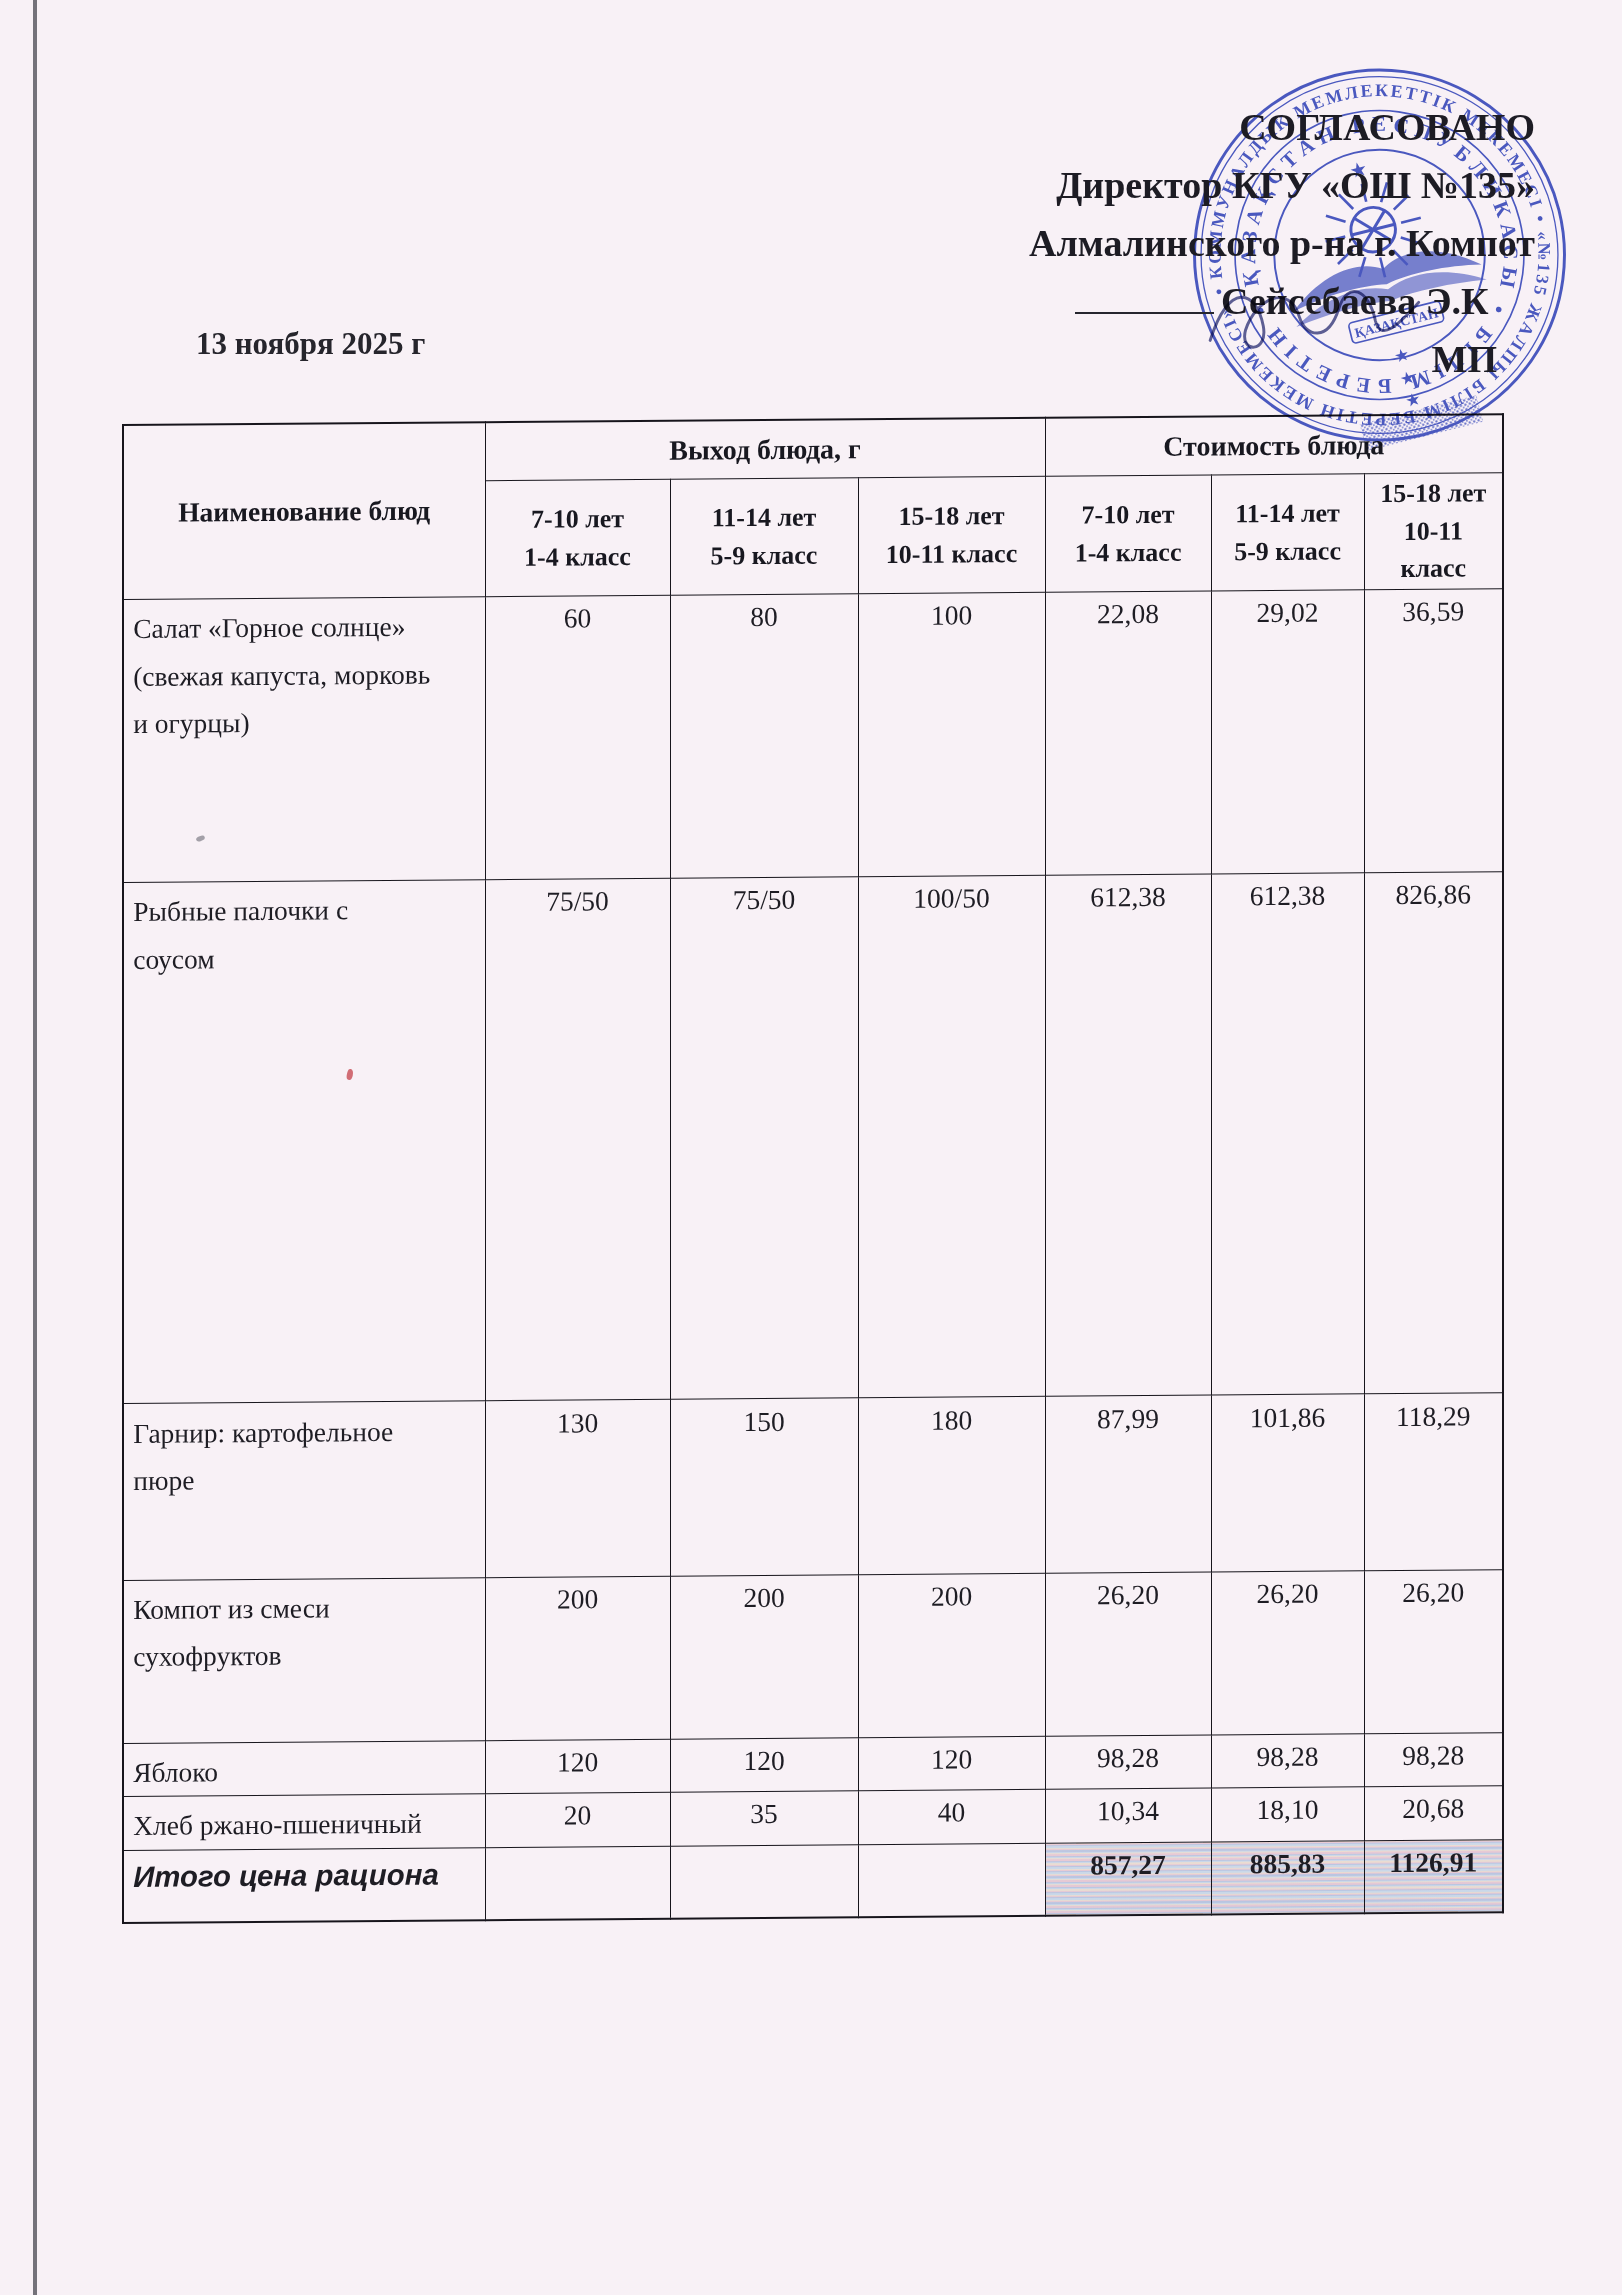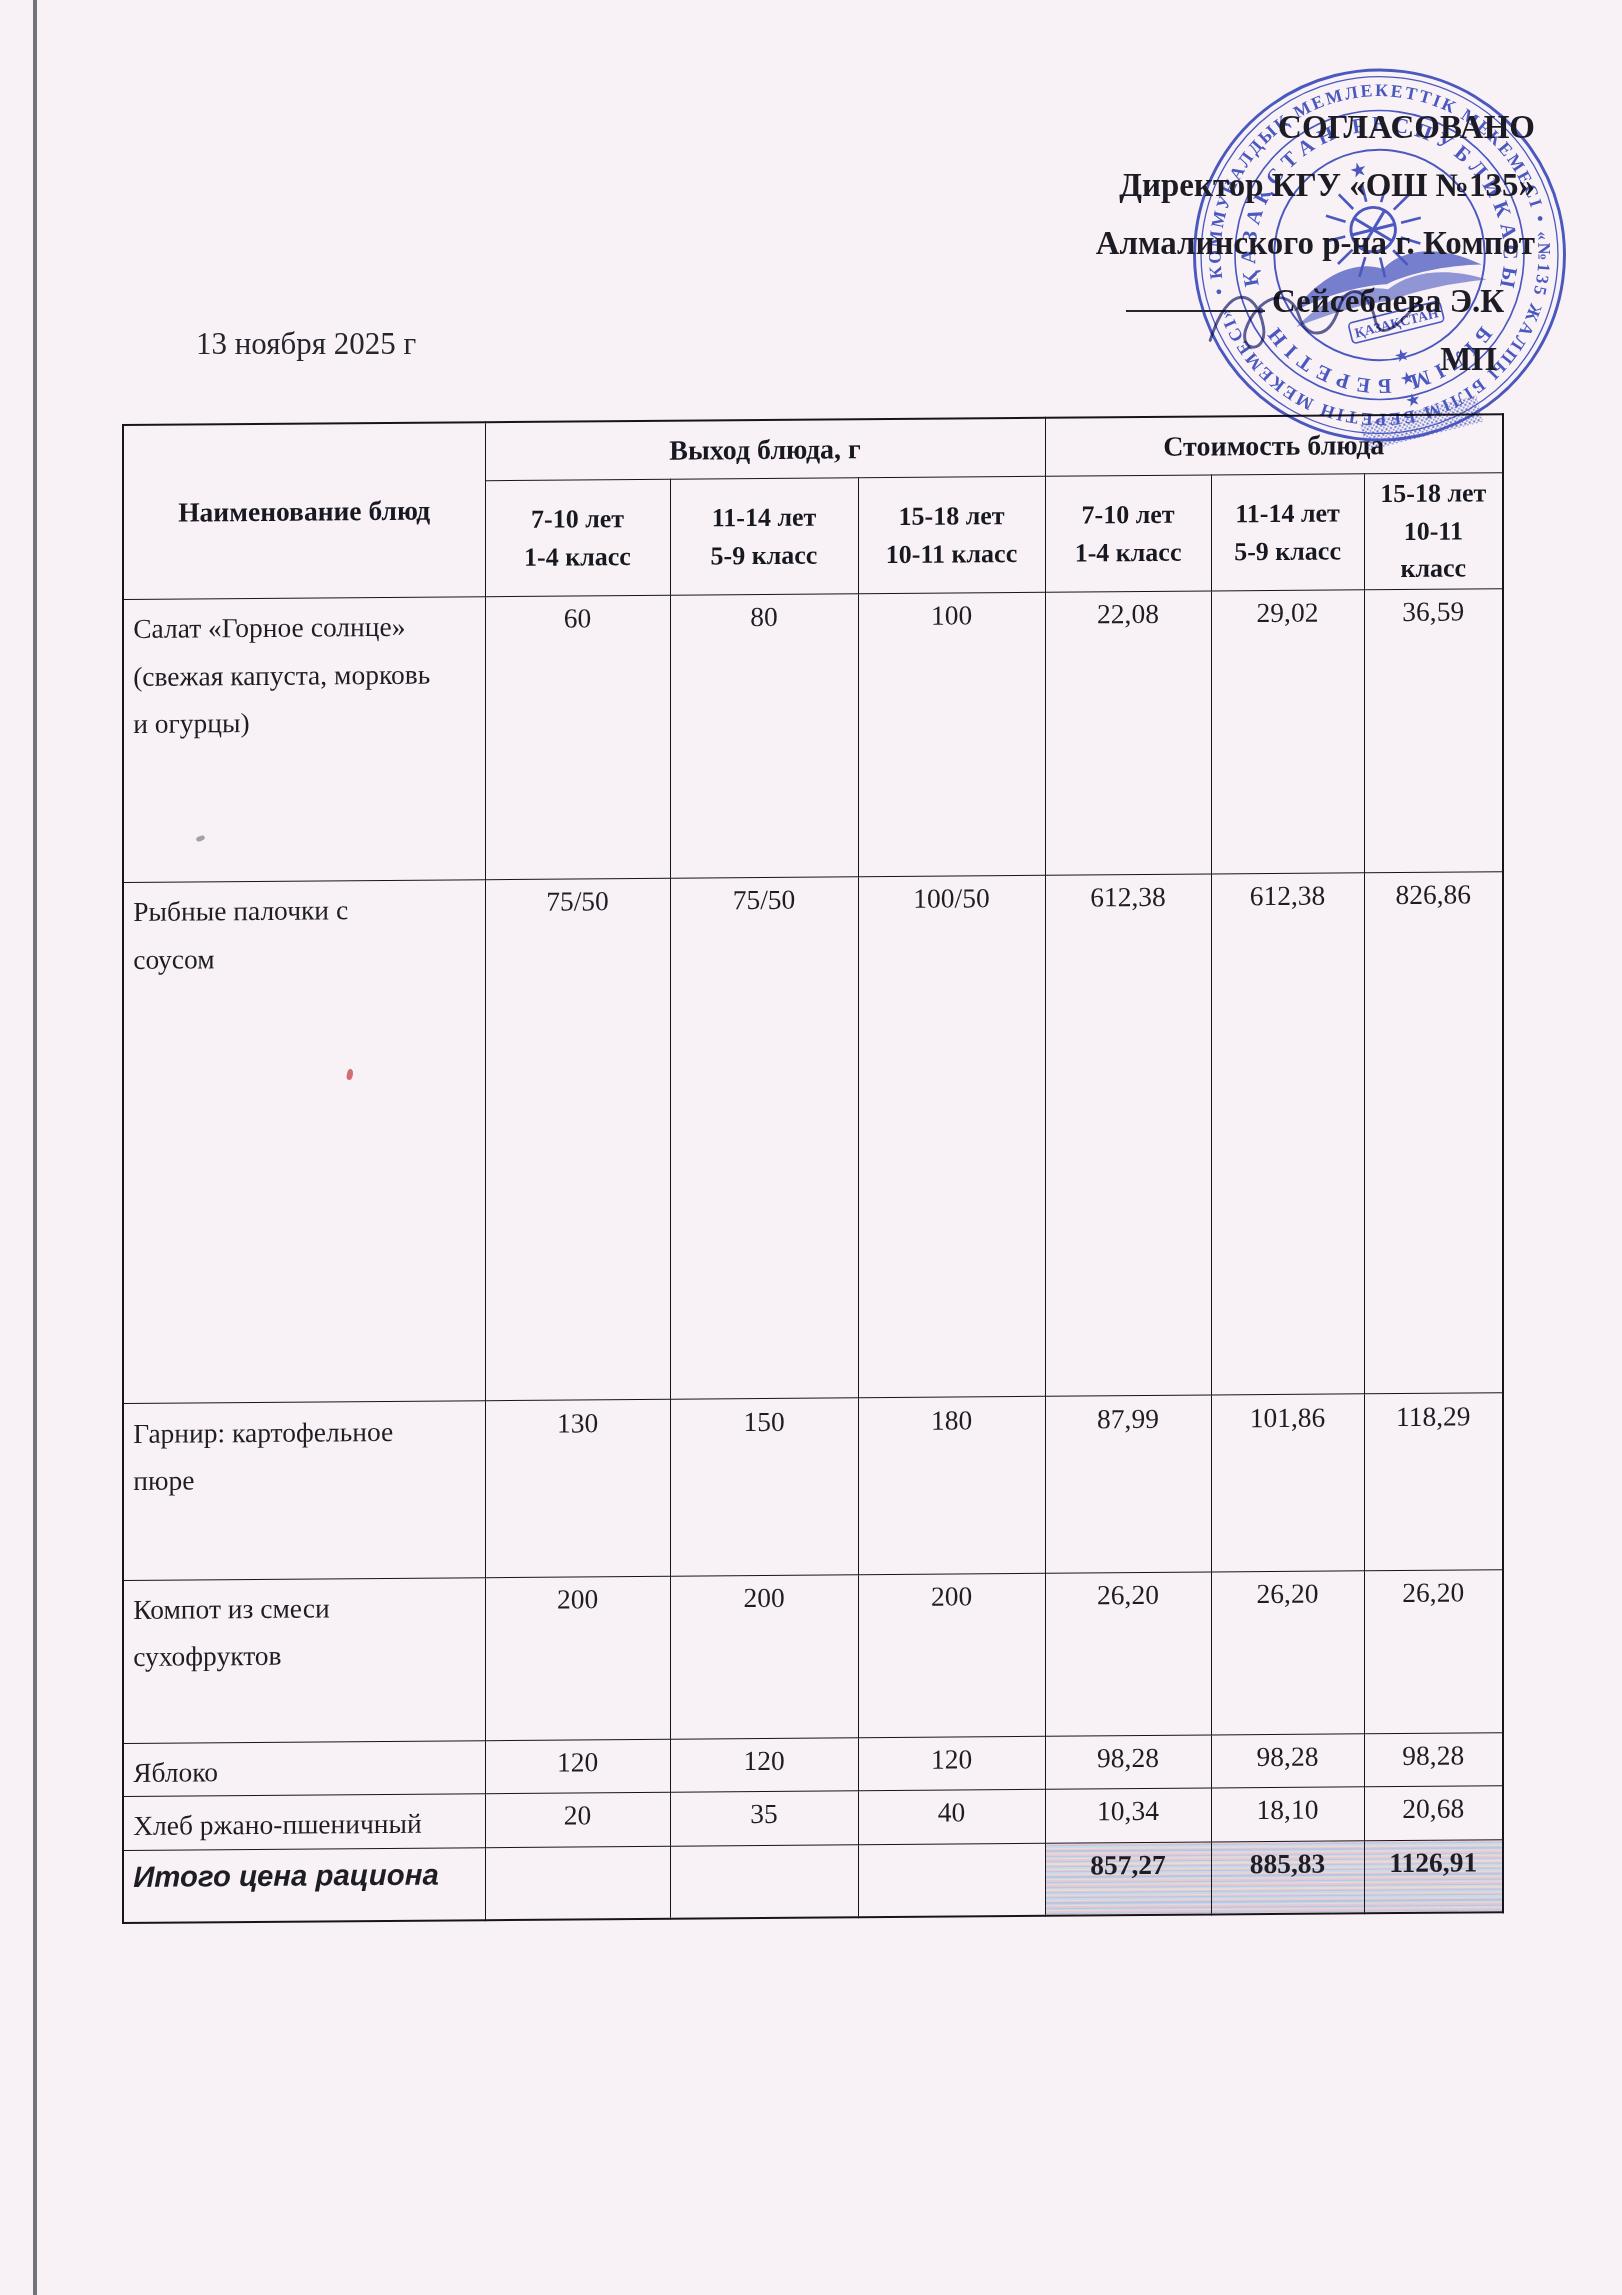--- a/index.html
+++ b/index.html
@@ -21,33 +21,33 @@
     background:#c4404a;opacity:.75;border-radius:40% 60% 50% 50%;transform:rotate(14deg);
   }
   .speck-gray{
     position:absolute;left:196px;top:836px;width:9.2px;height:5.2px;
     background:#6a6a74;opacity:.6;border-radius:50%;transform:rotate(-20deg);
   }
 
   
   .approval{
     position:absolute;top:98px;right:88px;z-index:3;
-    text-align:right;font-weight:bold;font-size:33px;line-height:58px;
+    text-align:right;font-weight:bold;font-size:38px;line-height:58px;
     color:#1d1c24;white-space:nowrap;
   }
   .sig-row{display:flex;align-items:baseline;justify-content:center;}
   .sig-line{
     display:inline-block;width:139px;height:6.5px;
     border-bottom:2.6px solid #26262e;margin-right:6.5px;
   }
   .mp{margin-right:38px;}
 
   .date{
     position:absolute;left:196px;top:326px;
-    font-weight:normal;font-size:31px;color:#26252c;
+    font-weight:bold;font-size:31px;color:#26252c;
   }
 
   
   .stamp{
     position:absolute;left:1183px;top:55px;z-index:2;
     mix-blend-mode:multiply;opacity:.92;
   }
   
   .signature{
     position:absolute;left:1201px;top:263px;z-index:4;

